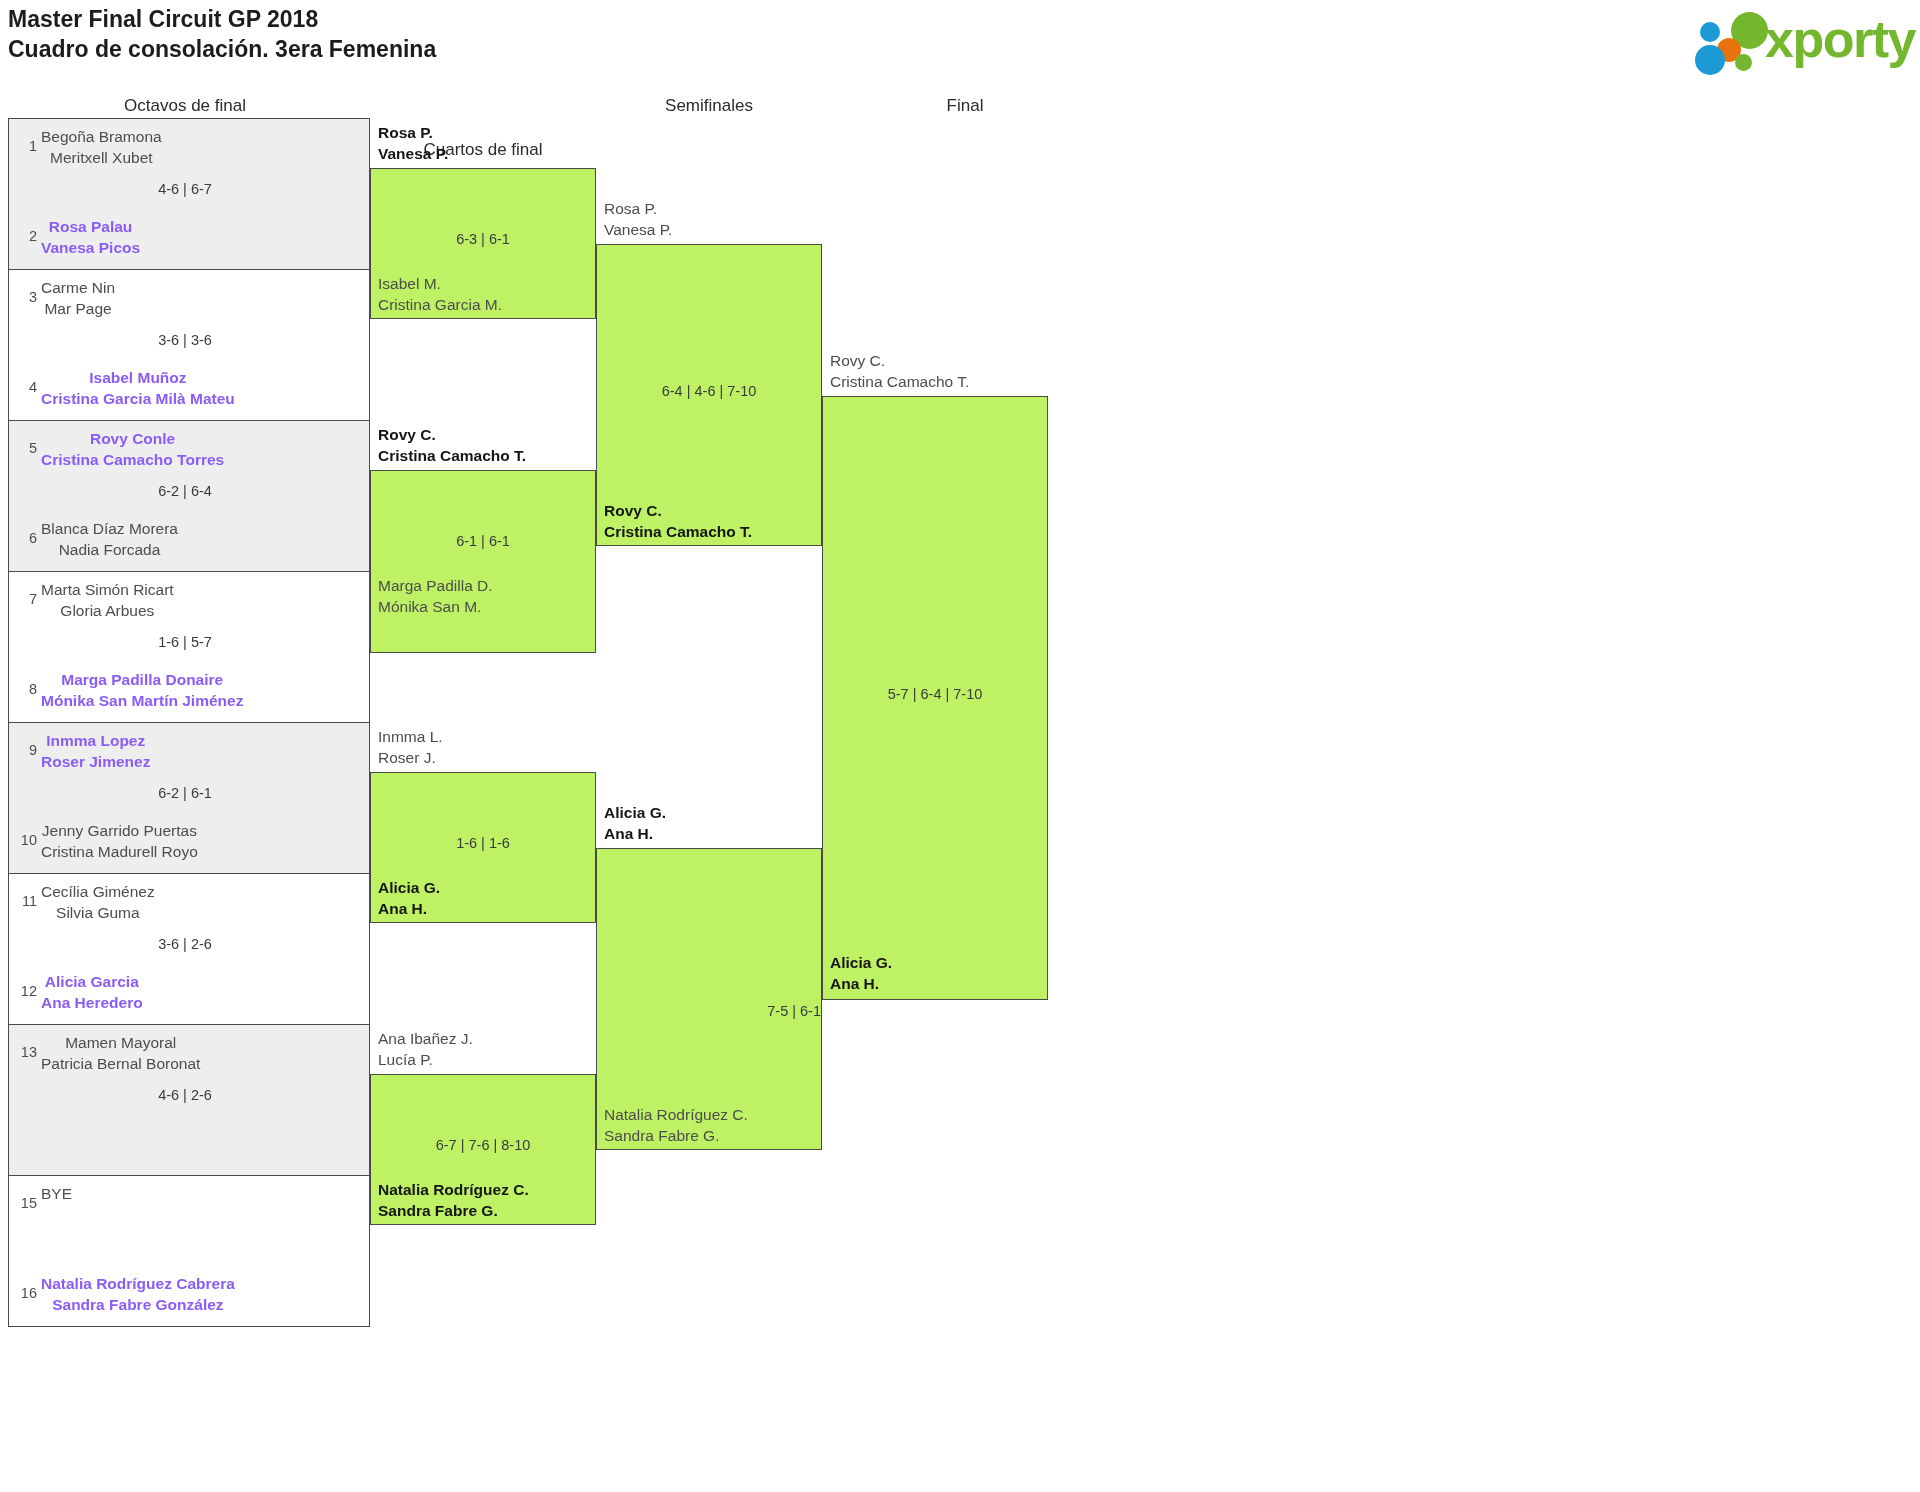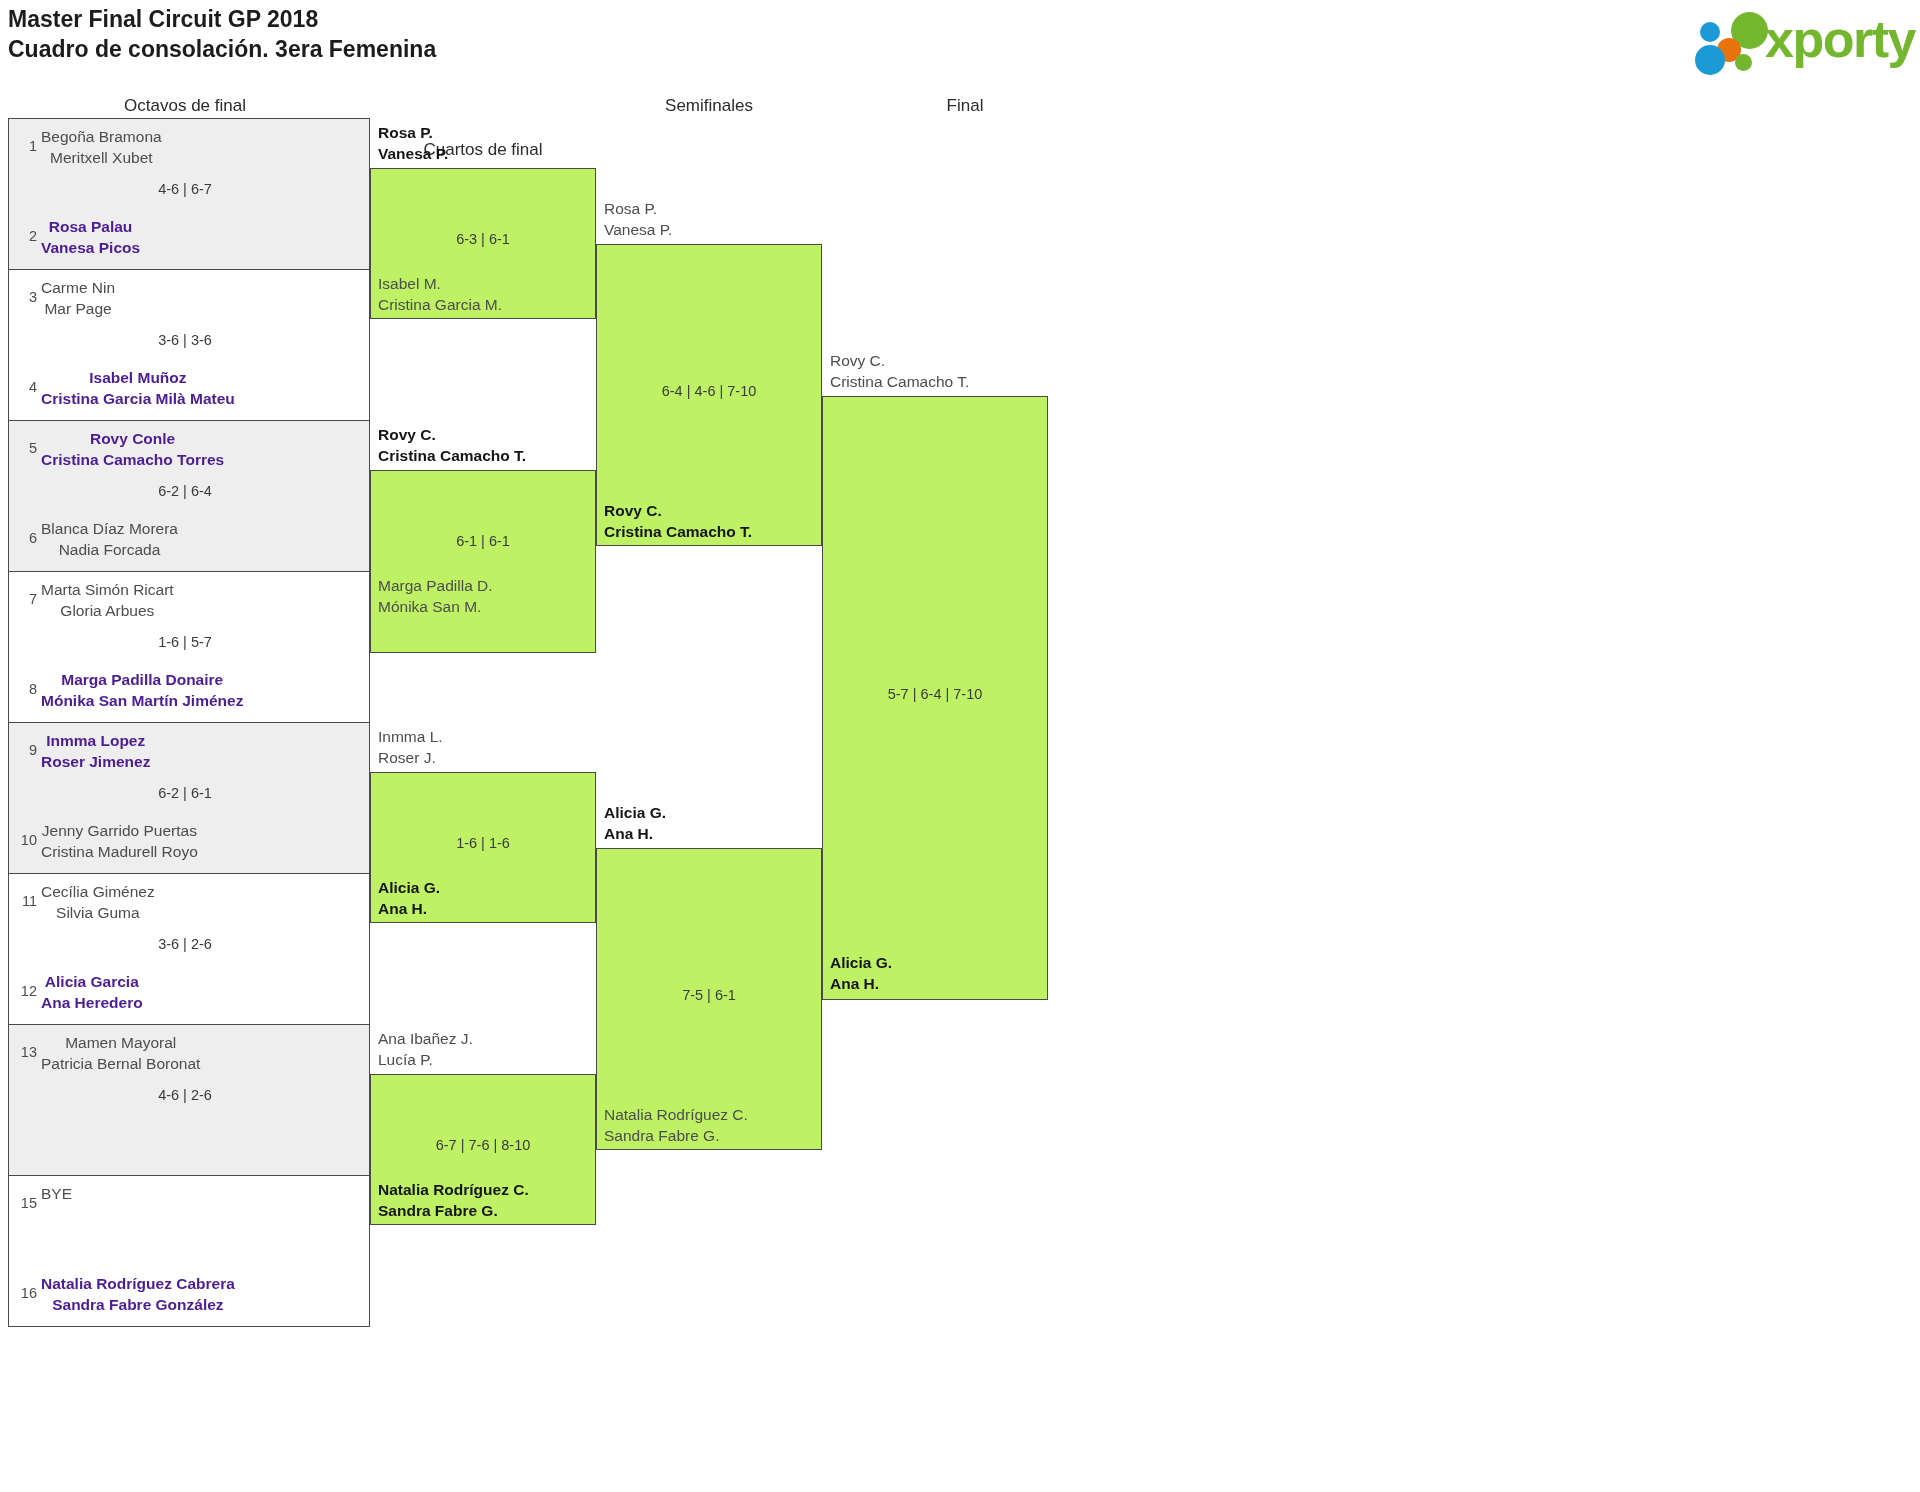--- a/index.html
+++ b/index.html
@@ -63,21 +63,21 @@
 
   .r1-slot { position: absolute; left: 0; width: 360px; height: 46px; }
   .r1-slot.top { top: 6px; }
   .r1-slot.bot { top: 96px; }
   .seed {
     position: absolute; left: 6px; top: 13px; width: 22px;
     font-size: 14.5px; color: #4d4d4d; text-align: right;
   }
   .names { position: absolute; left: 32px; top: 1px; text-align: center; }
   .names span { display: block; font-size: 15.5px; line-height: 21px; white-space: nowrap; }
-  .winner span { font-weight: bold; color: #4c1d95; }
+  .winner span { font-weight: bold; color: #8b5cf6; }
   .loser  span { font-weight: normal; color: #4d4d4d; }
   .r1-score {
     position: absolute; left: 0; top: 62px; width: 352px;
     text-align: center; font-size: 14.5px; color: #3a3a3a; white-space: nowrap;
   }
 
   
   .mbox { position: absolute; border: 1px solid #4a4a4a; background: #bef264; }
   .mbox-score {
     position: absolute; left: 0; width: 100%;
@@ -317,21 +317,21 @@
   <div class="slot-label winner" style="left:604px; top:382px;">
     <span>Rovy C.</span>
     <span>Cristina Camacho T.</span>
   </div>
 
   <div class="slot-label winner" style="left:604px; top:684px;">
     <span>Alicia G.</span>
     <span>Ana H.</span>
   </div>
   <div class="mbox" style="left:596px; top:730px; width:226px; height:302px;">
-    <div class="mbox-score" style="top:138px;">7-5 | 6-1</div>
+    <div class="mbox-score" style="top:154px;text-align:right;">7-5 | 6-1</div>
   </div>
   <div class="slot-label loser" style="left:604px; top:986px;">
     <span>Natalia Rodríguez C.</span>
     <span>Sandra Fabre G.</span>
   </div>
 
   <div class="slot-label loser" style="left:830px; top:232px;">
     <span>Rovy C.</span>
     <span>Cristina Camacho T.</span>
   </div>

